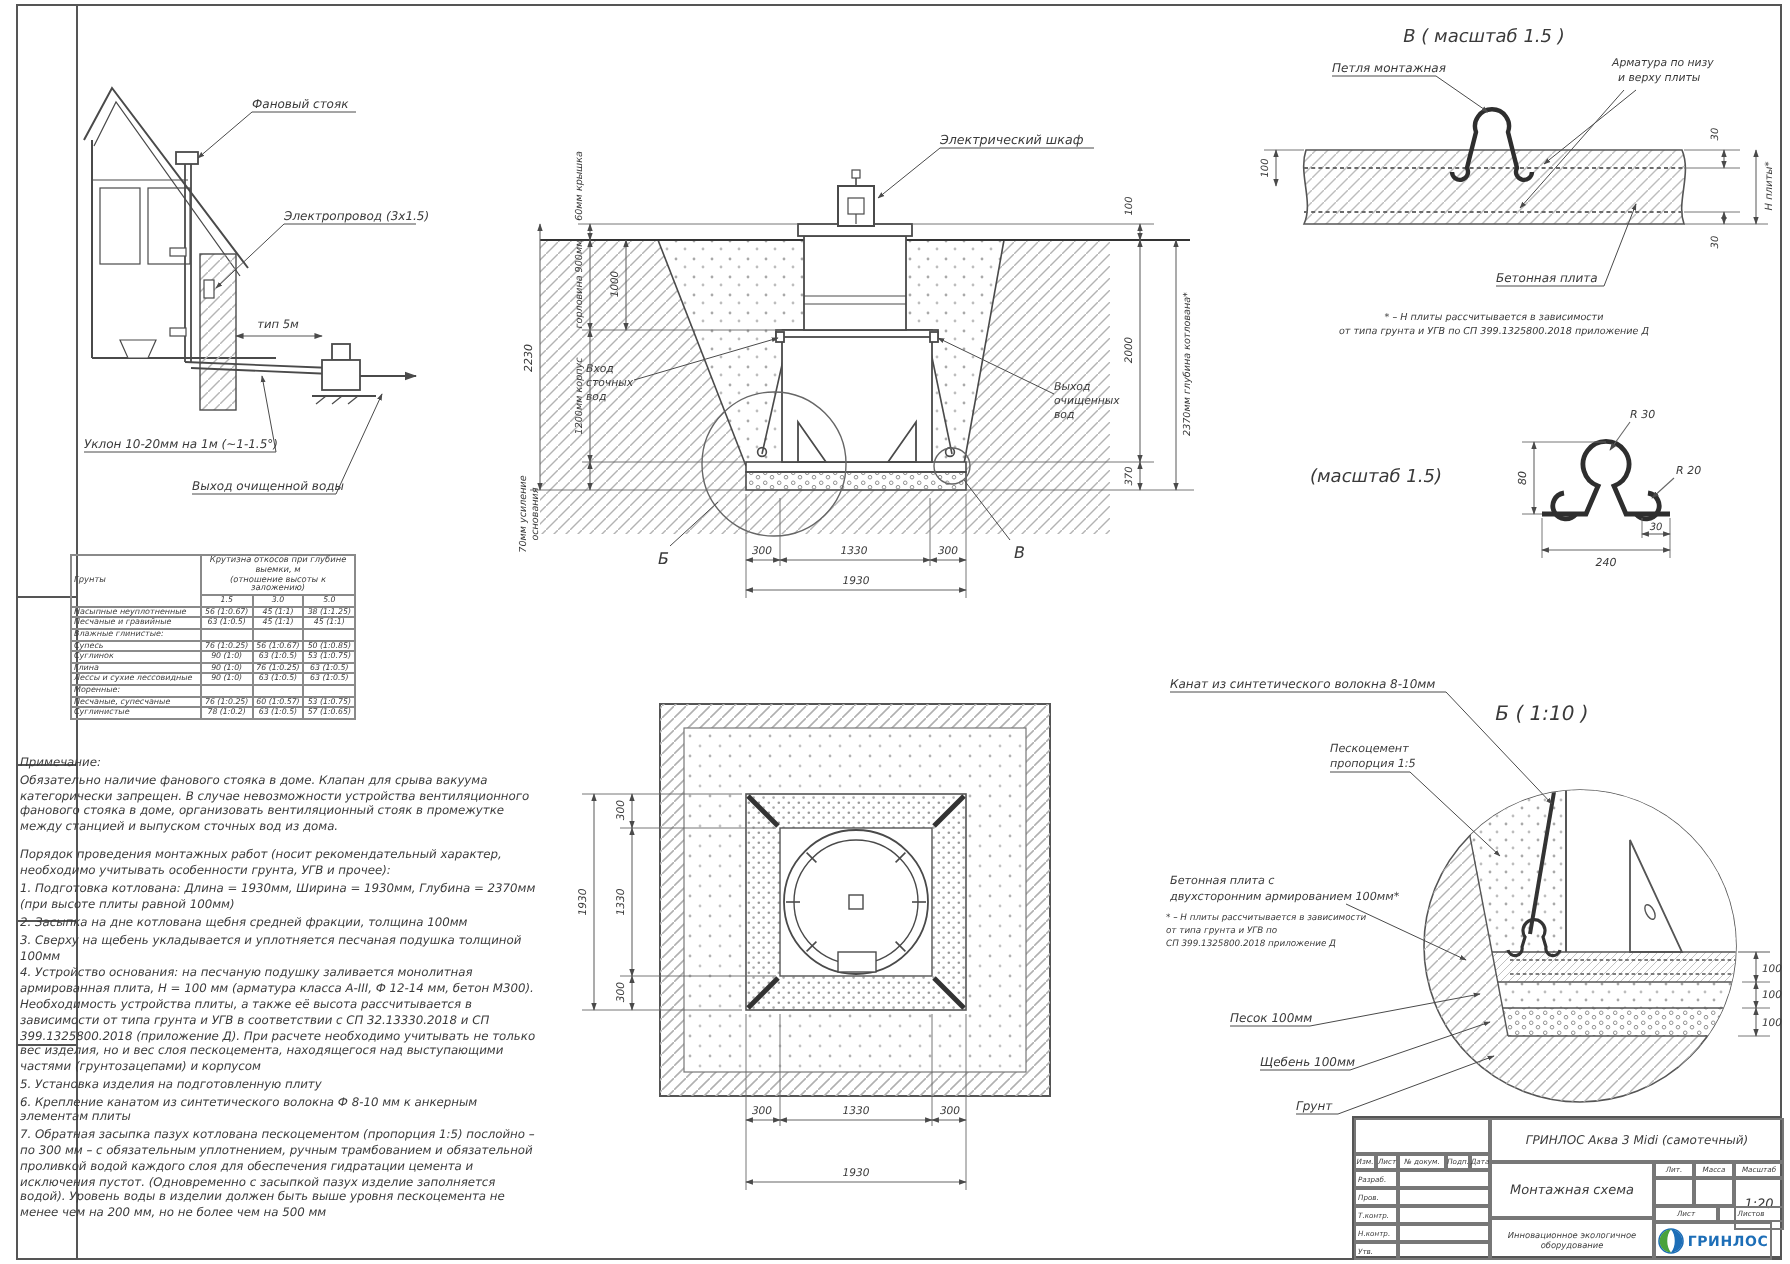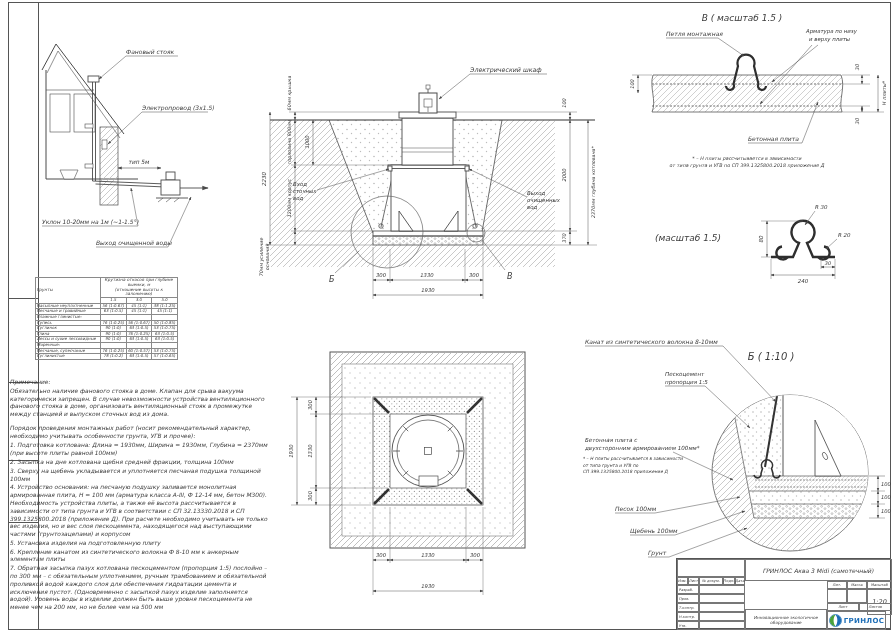--- a/index.html
+++ b/index.html
@@ -555,20 +555,21 @@
     <div class="cell" style="left:22px;top:35px;width:46px;height:9px;"></div>
     <div class="cell tiny" style="left:0;top:44px;width:22px;height:9px;justify-content:flex-start;padding-left:1px;">Т.контр.</div>
     <div class="cell" style="left:22px;top:44px;width:46px;height:9px;"></div>
     <div class="cell tiny" style="left:0;top:53px;width:22px;height:9px;justify-content:flex-start;padding-left:1px;">Н.контр.</div>
     <div class="cell" style="left:22px;top:53px;width:46px;height:9px;"></div>
     <div class="cell tiny" style="left:0;top:62px;width:22px;height:9px;justify-content:flex-start;padding-left:1px;">Утв.</div>
     <div class="cell" style="left:22px;top:62px;width:46px;height:9px;"></div>
 
     <div class="cell" style="left:68px;top:0;width:147px;height:22px;font-size:6px;">ГРИНЛОС Аква 3 Midi (самотечный)</div>
 
+    <div class="cell" style="left:68px;top:22px;width:82px;height:28px;font-size:6.5px;">Монтажная схема</div>
 
     <div class="cell tiny" style="left:150px;top:22px;width:20px;height:8px;">Лит.</div>
     <div class="cell tiny" style="left:170px;top:22px;width:20px;height:8px;">Масса</div>
     <div class="cell tiny" style="left:190px;top:22px;width:25px;height:8px;">Масштаб</div>
     <div class="cell" style="left:150px;top:30px;width:20px;height:14px;"></div>
     <div class="cell" style="left:170px;top:30px;width:20px;height:14px;"></div>
     <div class="cell" style="left:190px;top:30px;width:25px;height:26px;font-size:6.5px;">1:20</div>
     <div class="cell tiny" style="left:150px;top:44px;width:32px;height:8px;">Лист</div>
     <div class="cell tiny" style="left:182px;top:44px;width:33px;height:8px;">Листов</div>
 

